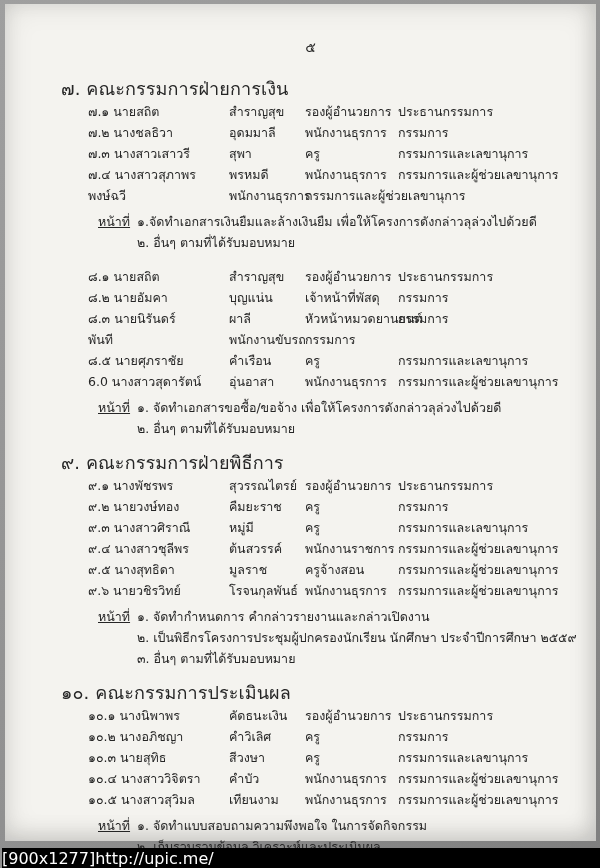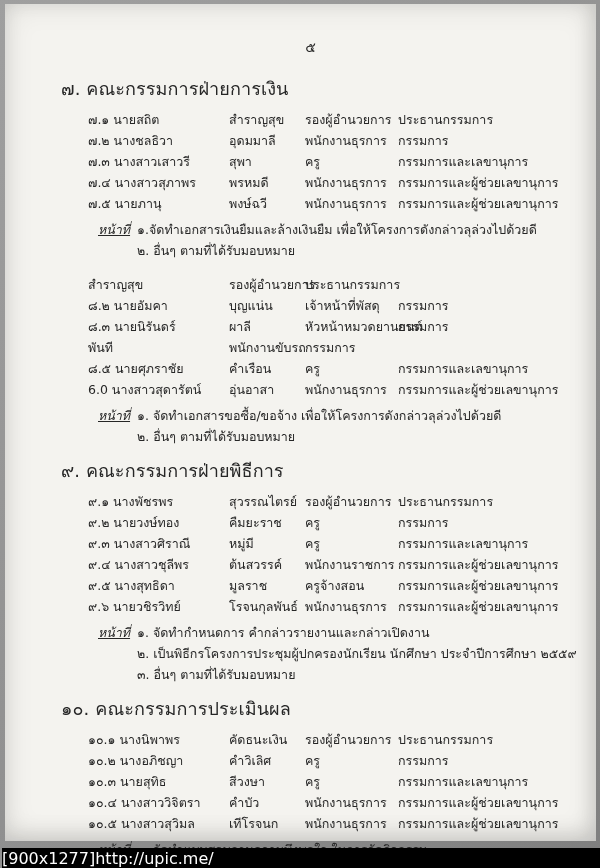--- a/index.html
+++ b/index.html
@@ -33,21 +33,21 @@
     text-align: center;
     font-size: 14px;
     margin-bottom: 20px;
   }
   .committee { margin-bottom: 13px; }
   .section-title {
     font-size: 18px;
     line-height: 22px;
     letter-spacing: 0.1px;
   }
-  .member-rows { margin-top: 9px; }
+  .member-rows { margin-top: 1px; }
   .member-row {
     display: grid;
     grid-template-columns: 141px 76px 93px 1fr;
     margin-left: 27px;
     font-size: 12.5px;
     line-height: 21px;
     white-space: nowrap;
   }
   .member-row span { overflow: visible; }
   .duties {
@@ -55,21 +55,20 @@
     align-items: flex-start;
     margin-left: 37px;
     margin-top: 5px;
     font-size: 12.5px;
     line-height: 21px;
   }
   .duties-label {
     text-decoration: underline;
     margin-right: 7px;
     flex: 0 0 auto;
-    font-style: italic;
   }
   .duty-line { white-space: nowrap; }
   .watermark-bar {
     position: absolute;
     left: 2px;
     right: 0;
     bottom: 0;
     height: 20px;
     background: #000;
     color: #fff;
@@ -108,38 +107,38 @@
               <span>ครู</span>
               <span>กรรมการและเลขานุการ</span>
             </div>
             <div class="member-row">
               <span>๗.๔ นางสาวสุภาพร</span>
               <span>พรหมดี</span>
               <span>พนักงานธุรการ</span>
               <span>กรรมการและผู้ช่วยเลขานุการ</span>
             </div>
             <div class="member-row">
-              <span>๗.๕ นายภานุ</span>
               <span>พงษ์ฉวี</span>
               <span>พนักงานธุรการ</span>
               <span>กรรมการและผู้ช่วยเลขานุการ</span>
             </div>
           </div>
     <div class="duties">
       <span class="duties-label">หน้าที่</span>
       <div class="duties-list">
               <div class="duty-line">๑.จัดทำเอกสารเงินยืมและล้างเงินยืม เพื่อให้โครงการดังกล่าวลุล่วงไปด้วยดี</div>
               <div class="duty-line">๒. อื่นๆ ตามที่ได้รับมอบหมาย</div>
             </div>
     </div>
   </section>
 
   <section class="committee">
     <div class="member-rows">
             <div class="member-row">
+              <span>๘.๑ นายสถิต</span>
               <span>สำราญสุข</span>
               <span>รองผู้อำนวยการ</span>
               <span>ประธานกรรมการ</span>
             </div>
             <div class="member-row">
               <span>๘.๒ นายอัมคา</span>
               <span>บุญแน่น</span>
               <span>เจ้าหน้าที่พัสดุ</span>
               <span>กรรมการ</span>
             </div>
@@ -248,21 +247,21 @@
               <span>กรรมการและเลขานุการ</span>
             </div>
             <div class="member-row">
               <span>๑๐.๔ นางสาววิจิตรา</span>
               <span>คำบัว</span>
               <span>พนักงานธุรการ</span>
               <span>กรรมการและผู้ช่วยเลขานุการ</span>
             </div>
             <div class="member-row">
               <span>๑๐.๕ นางสาวสุวิมล</span>
-              <span>เทีโรจนก</span>
+              <span>เทียนงาม</span>
               <span>พนักงานธุรการ</span>
               <span>กรรมการและผู้ช่วยเลขานุการ</span>
             </div>
           </div>
     <div class="duties">
       <span class="duties-label">หน้าที่</span>
       <div class="duties-list">
               <div class="duty-line">๑. จัดทำแบบสอบถามความพึงพอใจ ในการจัดกิจกรรม</div>
               <div class="duty-line">๒. เก็บรวบรวมข้อมูล วิเคราะห์และประเมินผล</div>
             </div>

